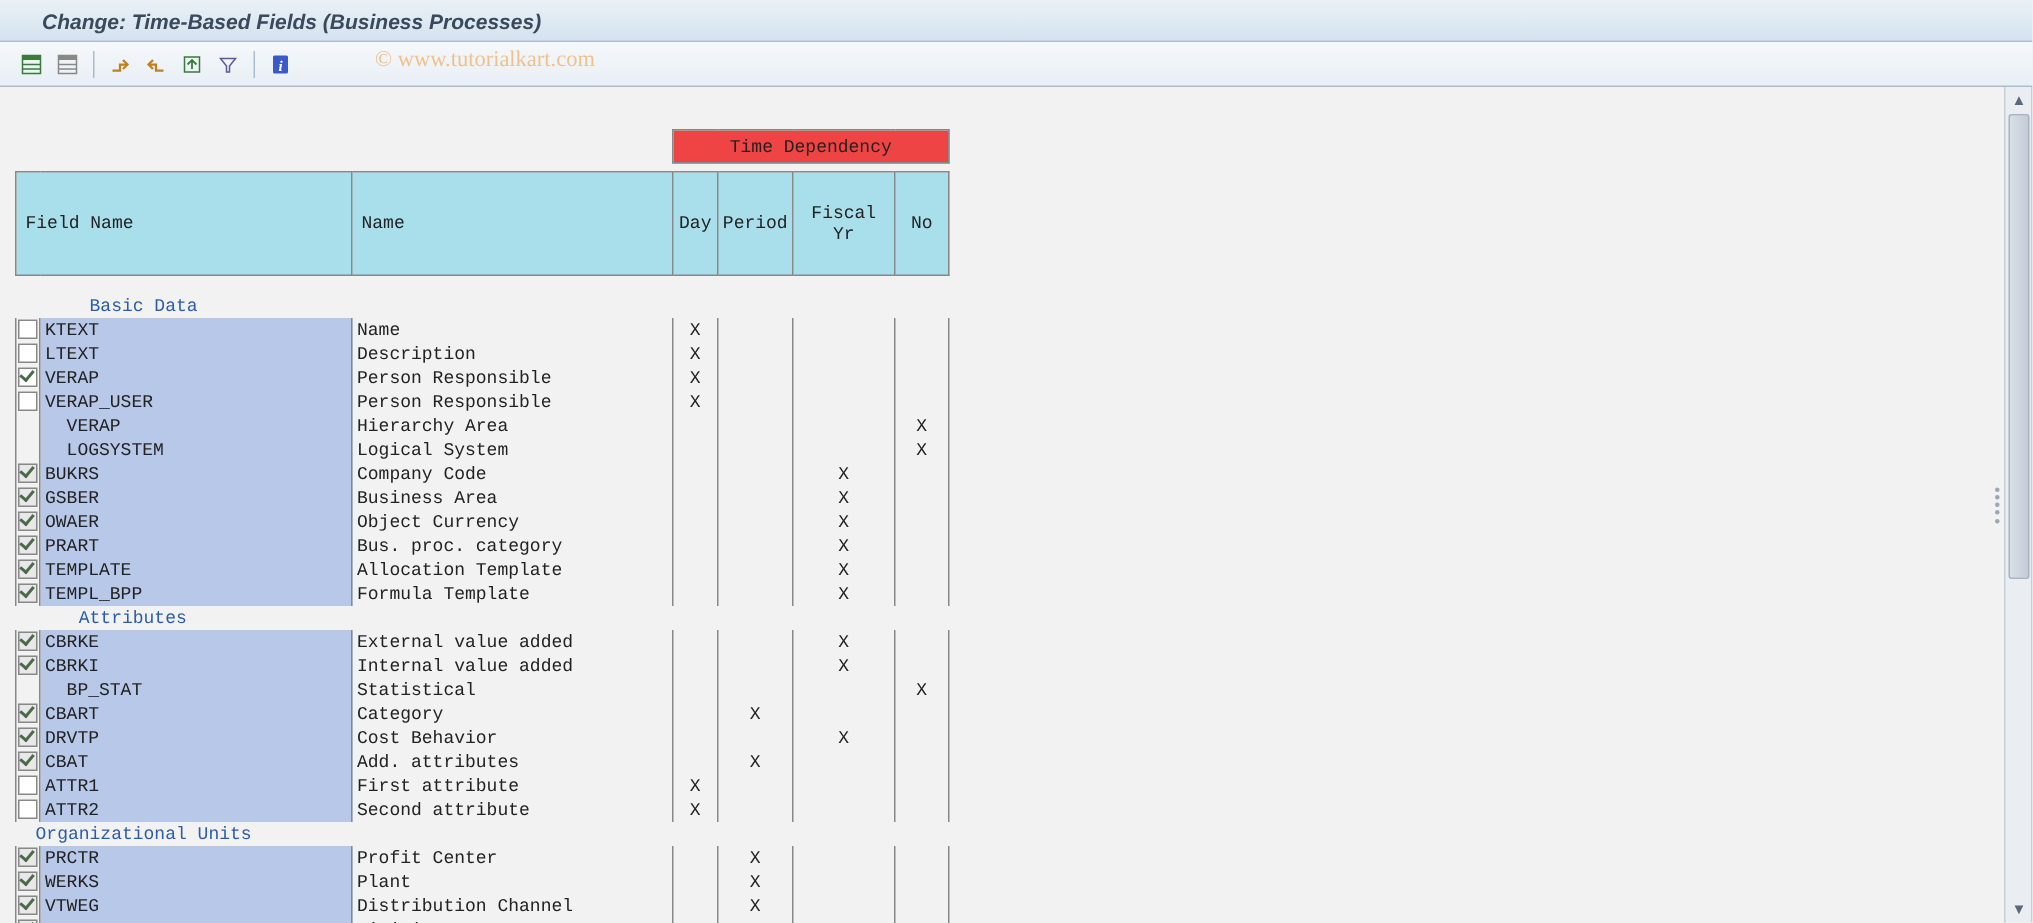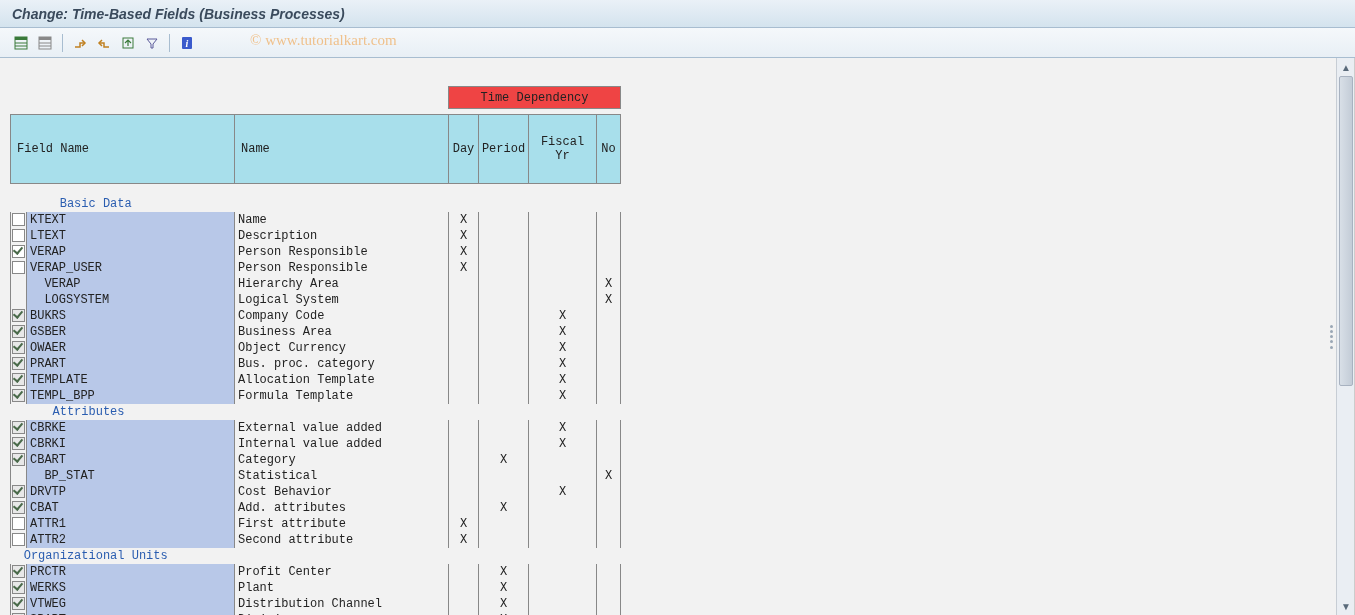--- a/index.html
+++ b/index.html
@@ -5,21 +5,21 @@
     * { margin: 0; padding: 0; box-sizing: border-box; }
     body {
       font-family: Arial, sans-serif;
       font-size: 11px;
       background: #f2f2f2;
       overflow: hidden;
     }
     .title-bar {
       background: linear-gradient(to bottom, #eaf1f7, #d4e3ee);
       border-bottom: 1px solid #a8bdd0;
-      padding: 6px 12px;
+      padding: 6px 28px;
       height: 28px;
     }
     .title-bar span {
       font-size: 14px;
       font-weight: bold;
       font-style: italic;
       color: #3a4a5c;
     }
     .toolbar {
       background: linear-gradient(to bottom, #f5f8fb, #e8eff5);
@@ -149,21 +149,21 @@
       color: #222;
     }
     .mark-cell {
       text-align: center;
       font-family: "Courier New", monospace;
       color: #222;
     }
     .col-day { width: 30px; }
     .col-period { width: 50px; }
     .col-fy { width: 68px; }
-    .col-no { width: 24px; }
+    .col-no { width: 36px; }
     .right-scroll-strip {
       position: absolute;
       right: 0;
       top: 0;
       bottom: 0;
       width: 18px;
       background: #eaeef3;
       border-left: 1px solid #c7cdd4;
     }
     .right-scroll-strip .arrow {
@@ -396,36 +396,36 @@
           <tr class="data-row">
             <td class="cb-cell"><span class="cb-wrap checked disabled"></span></td>
             <td class="field-cell" style="white-space: pre;">CBRKI</td>
             <td class="name-cell">Internal value added</td>
             <td class="mark-cell col-day"></td>
             <td class="mark-cell col-period"></td>
             <td class="mark-cell col-fy">X</td>
             <td class="mark-cell col-no"></td>
           </tr>
           <tr class="data-row">
-            <td class="cb-cell"><span class="cb-wrap checked disabled"></span></td>
-            <td class="field-cell" style="white-space: pre;">CBART</td>
-            <td class="name-cell">Category</td>
-            <td class="mark-cell col-day"></td>
-            <td class="mark-cell col-period">X</td>
-            <td class="mark-cell col-fy"></td>
-            <td class="mark-cell col-no"></td>
-          </tr>
-          <tr class="data-row">
             <td class="cb-cell" style="background: rgb(242, 242, 242); border-left: 1px solid rgb(136, 136, 136);"></td>
             <td class="field-cell" style="white-space: pre;">  BP_STAT</td>
             <td class="name-cell">Statistical</td>
             <td class="mark-cell col-day"></td>
             <td class="mark-cell col-period"></td>
             <td class="mark-cell col-fy"></td>
             <td class="mark-cell col-no">X</td>
+          </tr>
+          <tr class="data-row">
+            <td class="cb-cell"><span class="cb-wrap checked disabled"></span></td>
+            <td class="field-cell" style="white-space: pre;">CBART</td>
+            <td class="name-cell">Category</td>
+            <td class="mark-cell col-day"></td>
+            <td class="mark-cell col-period">X</td>
+            <td class="mark-cell col-fy"></td>
+            <td class="mark-cell col-no"></td>
           </tr>
           <tr class="data-row">
             <td class="cb-cell"><span class="cb-wrap checked disabled"></span></td>
             <td class="field-cell" style="white-space: pre;">DRVTP</td>
             <td class="name-cell">Cost Behavior</td>
             <td class="mark-cell col-day"></td>
             <td class="mark-cell col-period"></td>
             <td class="mark-cell col-fy">X</td>
             <td class="mark-cell col-no"></td>
           </tr>

